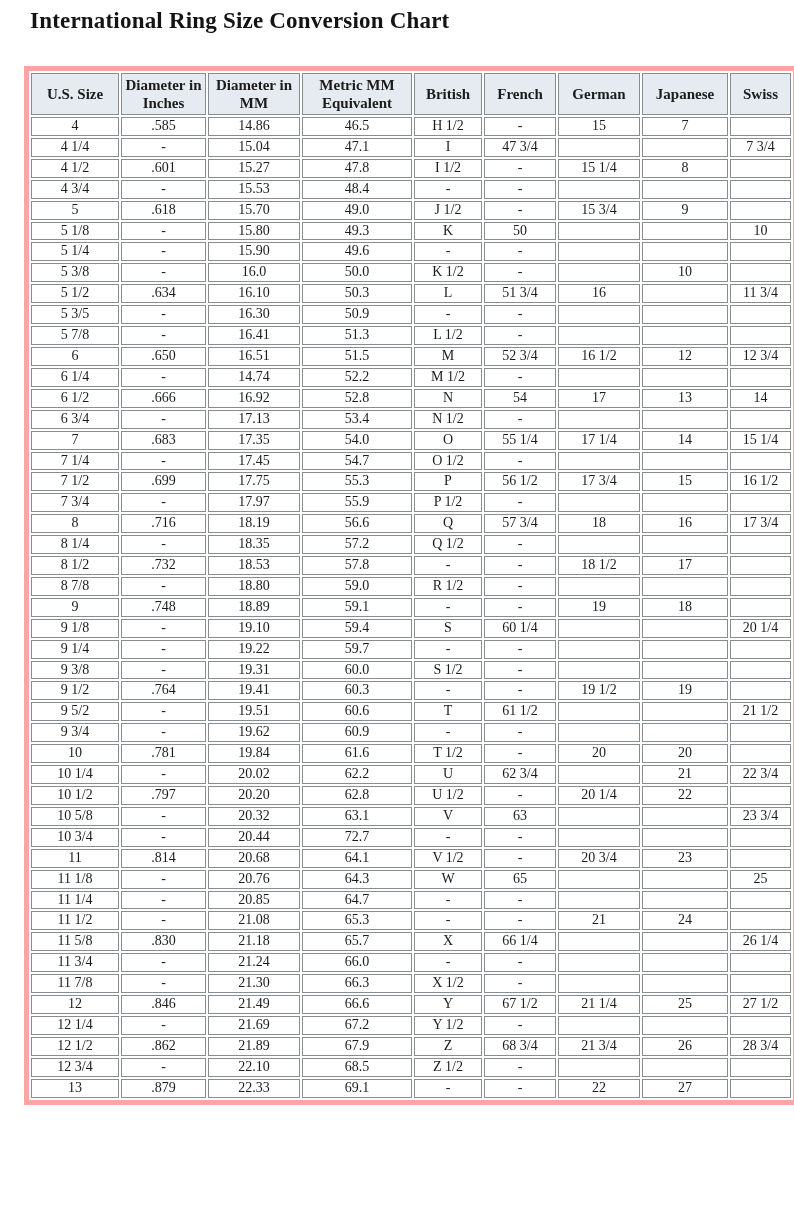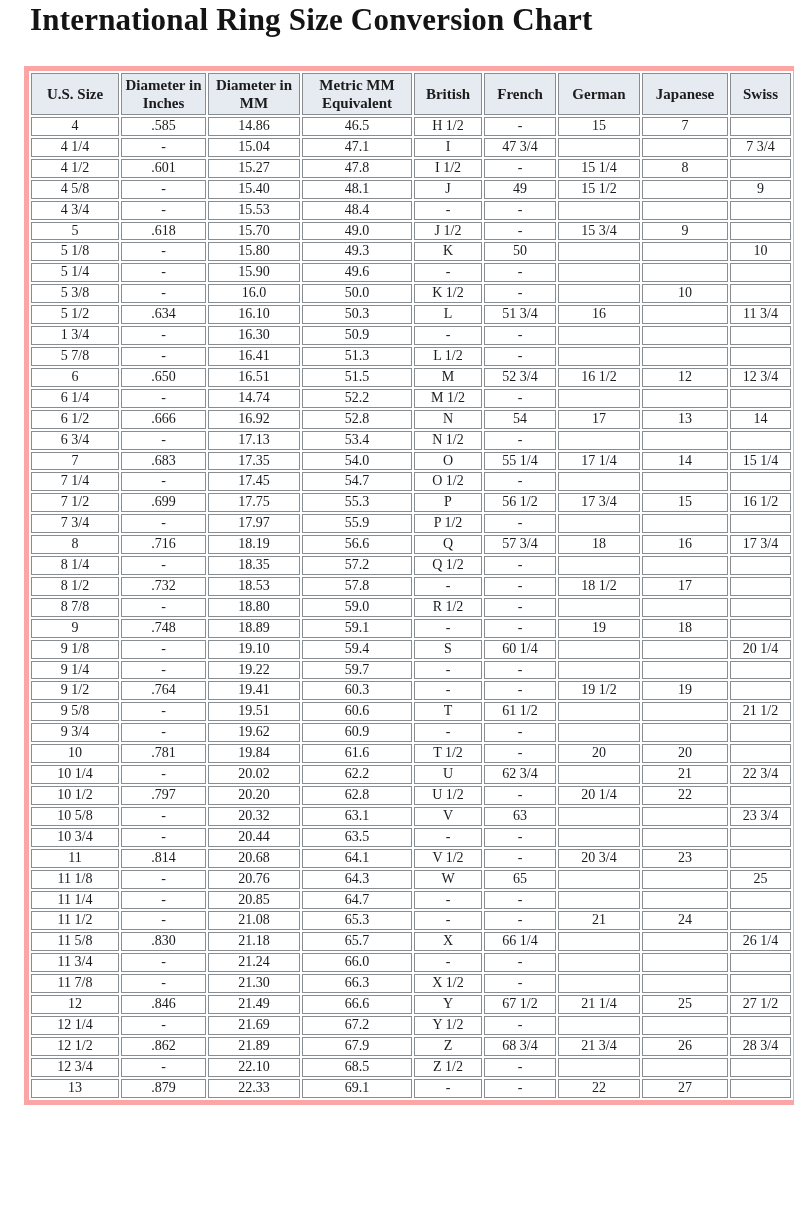--- a/index.html
+++ b/index.html
@@ -14,22 +14,22 @@
   .page {
     position: relative;
     width: 794px;
     height: 1213px;
     background: #ffffff;
     overflow: hidden;
   }
   .title {
     position: absolute;
     left: 30px;
-    top: 2px;
-    font-size: 31px;
+    top: 8px;
+    font-size: 23px;
     font-weight: bold;
     color: #141414;
     letter-spacing: 0.2px;
     font-family: "Liberation Serif", serif;
   }
   table.ring-table {
     position: absolute;
     left: 24px;
     top: 66px;
     width: 748px;
@@ -133,31 +133,20 @@
           <td>.601</td>
           <td>15.27</td>
           <td>47.8</td>
           <td>I 1/2</td>
           <td>-</td>
           <td>15 1/4</td>
           <td>8</td>
           <td></td>
         </tr>
         <tr>
-          <td>4 5/8</td>
-          <td>-</td>
-          <td>15.40</td>
-          <td>48.1</td>
-          <td>J</td>
-          <td>49</td>
-          <td>15 1/2</td>
-          <td></td>
-          <td>9</td>
-        </tr>
-        <tr>
           <td>4 3/4</td>
           <td>-</td>
           <td>15.53</td>
           <td>48.4</td>
           <td>-</td>
           <td>-</td>
           <td></td>
           <td></td>
           <td></td>
         </tr>
@@ -210,21 +199,21 @@
           <td>.634</td>
           <td>16.10</td>
           <td>50.3</td>
           <td>L</td>
           <td>51 3/4</td>
           <td>16</td>
           <td></td>
           <td>11 3/4</td>
         </tr>
         <tr>
-          <td>1 3/4</td>
+          <td>5 3/5</td>
           <td>-</td>
           <td>16.30</td>
           <td>50.9</td>
           <td>-</td>
           <td>-</td>
           <td></td>
           <td></td>
           <td></td>
         </tr>
         <tr>
@@ -397,32 +386,43 @@
           <td>-</td>
           <td>19.22</td>
           <td>59.7</td>
           <td>-</td>
           <td>-</td>
           <td></td>
           <td></td>
           <td></td>
         </tr>
         <tr>
+          <td>9 3/8</td>
+          <td>-</td>
+          <td>19.31</td>
+          <td>60.0</td>
+          <td>S 1/2</td>
+          <td>-</td>
+          <td></td>
+          <td></td>
+          <td></td>
+        </tr>
+        <tr>
           <td>9 1/2</td>
           <td>.764</td>
           <td>19.41</td>
           <td>60.3</td>
           <td>-</td>
           <td>-</td>
           <td>19 1/2</td>
           <td>19</td>
           <td></td>
         </tr>
         <tr>
-          <td>9 5/8</td>
+          <td>9 5/2</td>
           <td>-</td>
           <td>19.51</td>
           <td>60.6</td>
           <td>T</td>
           <td>61 1/2</td>
           <td></td>
           <td></td>
           <td>21 1/2</td>
         </tr>
         <tr>
@@ -477,21 +477,21 @@
           <td>V</td>
           <td>63</td>
           <td></td>
           <td></td>
           <td>23 3/4</td>
         </tr>
         <tr>
           <td>10 3/4</td>
           <td>-</td>
           <td>20.44</td>
-          <td>63.5</td>
+          <td>72.7</td>
           <td>-</td>
           <td>-</td>
           <td></td>
           <td></td>
           <td></td>
         </tr>
         <tr>
           <td>11</td>
           <td>.814</td>
           <td>20.68</td>

